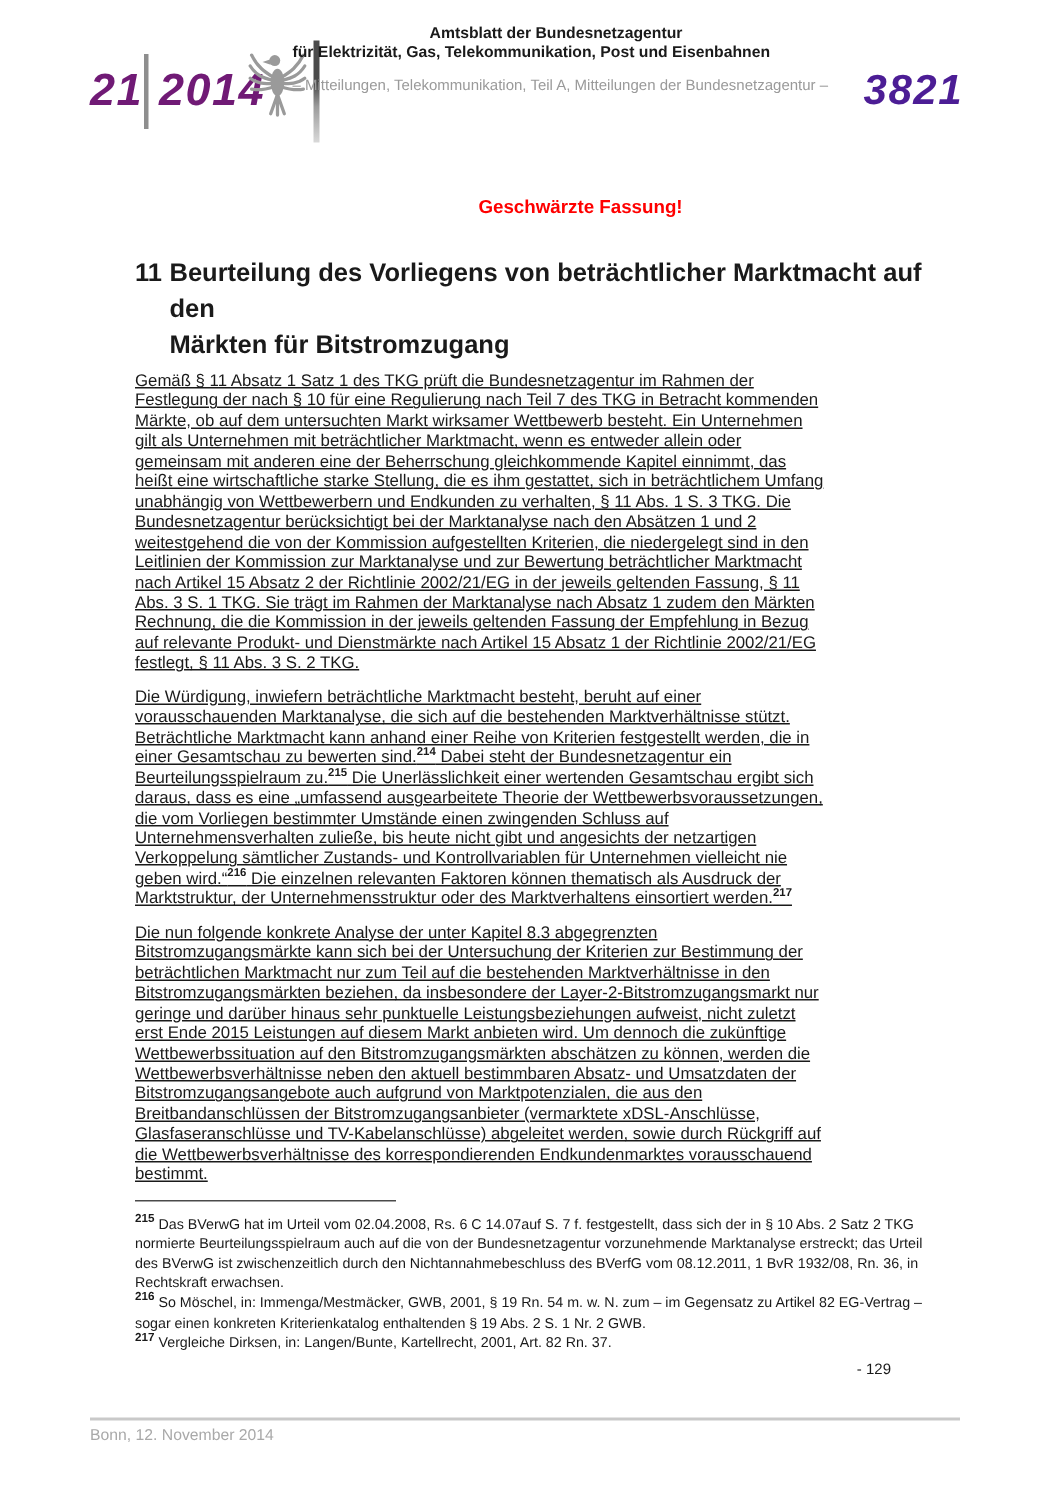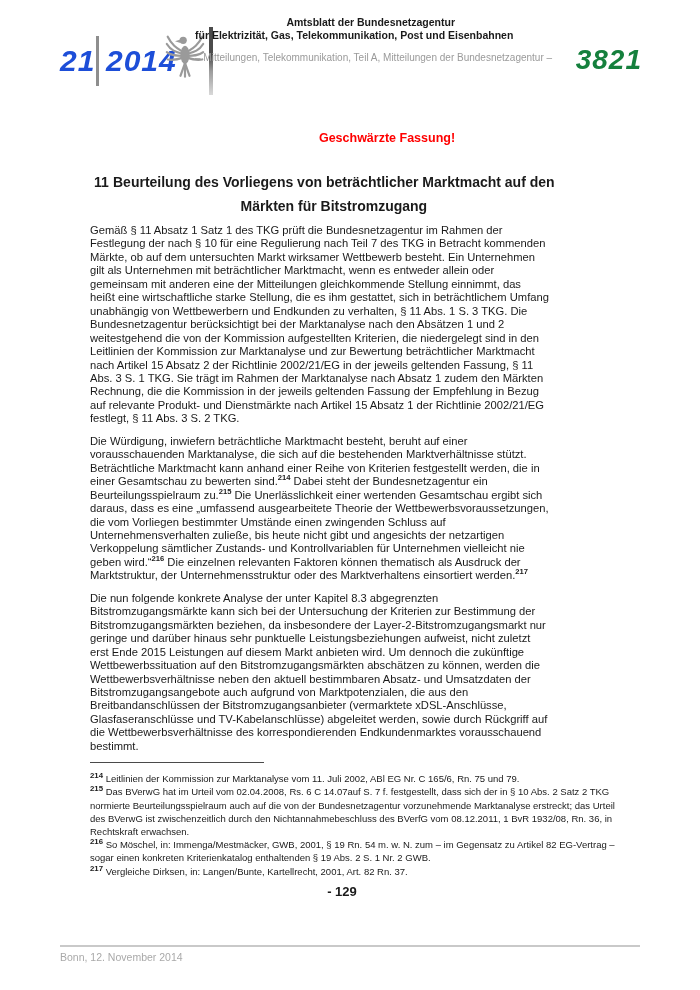--- a/index.html
+++ b/index.html
@@ -5,64 +5,64 @@
   html,body { margin:0; padding:0; background:#e8e8e8; }
   .page {
     position:relative; width:700px; height:990px; margin:0 auto;
     background:#ffffff; overflow:hidden;
     font-family:"Liberation Sans", sans-serif; color:#1a1a1a;
   }
 
   
   .issue-num, .issue-year {
     position:absolute; top:46px; font-size:30px; line-height:30px;
-    font-weight:bold; font-style:italic; color:#1d4ed8; letter-spacing:1px;
+    font-weight:bold; font-style:italic; color:#701a75; letter-spacing:1px;
   }
   .issue-num { left:60px; }
   .issue-year { left:106px; }
   .issue-divider {
     position:absolute; left:96px; top:36px; width:3px; height:50px; background:#8e8e8e;
   }
   .eagle { position:absolute; left:165px; top:27px; }
   .header-bar {
     position:absolute; left:209px; top:27px; width:4px; height:68px;
     background:linear-gradient(to bottom,#4b4b4b 0%,#4b4b4b 42%,#9c9c9c 65%,#d9d9d9 100%);
   }
   .masthead { position:absolute; left:195px; top:16px; width:260px; text-align:right; }
   .masthead .m-line { font-size:10.5px; line-height:13px; font-weight:bold; white-space:nowrap; color:#1a1a1a; }
   .masthead .m-sub { margin-top:9px; font-size:10px; line-height:13px; color:#9a9a9a; white-space:nowrap; }
   .page-code {
     position:absolute; right:58px; top:46px; font-size:28px; line-height:28px;
-    font-weight:bold; font-style:italic; color:#15803d; letter-spacing:1px;
+    font-weight:bold; font-style:italic; color:#4c1d95; letter-spacing:1px;
   }
 
   
   .notice {
     position:absolute; top:131px; left:0; width:100%; text-align:center;
     color:#FF0000; font-weight:bold; font-size:12.5px;padding-left:37px;
   }
 
   
   .content { position:absolute; left:90px; top:170px; width:534px; }
 
-  .section-heading { display:flex; font-size:14px; font-weight:bold; line-height:24px;text-align:center; }
+  .section-heading { display:flex; font-size:17px; font-weight:bold; line-height:24px; }
   .section-number { width:23px; flex:none; }
 
   .body-paragraphs { margin-top:6px; font-size:11.2px; line-height:13.45px; }
   .paragraph { margin-bottom:9px; }
-  .line { white-space:nowrap; }
+  .line { white-space:nowrap;text-decoration:underline; }
   .body-paragraphs sup { font-size:7.6px; font-weight:bold; line-height:0; vertical-align:super; }
 
   .footnote-separator { width:174px; border-top:1.4px solid #4a4a4a; margin:5px 0 9px 0; }
 
   .footnotes { font-size:9.5px; line-height:13.2px; width:537px; }
   .footnote { margin:0; }
   .fn-marker { font-size:7.8px; font-weight:bold; line-height:0; vertical-align:super; }
 
-  .page-number { text-align:center; padding-right:30px; margin-top:6px; font-size:13px;font-weight:bold; }
+  .page-number { text-align:right; padding-right:30px; margin-top:6px; font-size:10px; }
 
   
   .footer-rule { position:absolute; left:60px; right:60px; top:945px; border-top:2px solid #c9c9c9; }
   .footer-text { position:absolute; left:60px; top:951px; font-size:10.5px; color:#a9a9a9; }
 </style>
 </head>
 <body>
 
 <div class="page">
 
@@ -112,21 +112,21 @@
         <div>Märkten für Bitstromzugang</div>
       </div>
     </div>
 
     <div class="body-paragraphs" id="body-paragraphs">
         <div class="paragraph">
           <div class="line">Gemäß § 11 Absatz 1 Satz 1 des TKG prüft die Bundesnetzagentur im Rahmen der</div>
           <div class="line">Festlegung der nach § 10 für eine Regulierung nach Teil 7 des TKG in Betracht kommenden</div>
           <div class="line">Märkte, ob auf dem untersuchten Markt wirksamer Wettbewerb besteht. Ein Unternehmen</div>
           <div class="line">gilt als Unternehmen mit beträchtlicher Marktmacht, wenn es entweder allein oder</div>
-          <div class="line">gemeinsam mit anderen eine der Mitteilungen gleichkommende Stellung einnimmt, das</div>
+          <div class="line">gemeinsam mit anderen eine der Beherrschung gleichkommende Kapitel einnimmt, das</div>
           <div class="line">heißt eine wirtschaftliche starke Stellung, die es ihm gestattet, sich in beträchtlichem Umfang</div>
           <div class="line">unabhängig von Wettbewerbern und Endkunden zu verhalten, § 11 Abs. 1 S. 3 TKG. Die</div>
           <div class="line">Bundesnetzagentur berücksichtigt bei der Marktanalyse nach den Absätzen 1 und 2</div>
           <div class="line">weitestgehend die von der Kommission aufgestellten Kriterien, die niedergelegt sind in den</div>
           <div class="line">Leitlinien der Kommission zur Marktanalyse und zur Bewertung beträchtlicher Marktmacht</div>
           <div class="line">nach Artikel 15 Absatz 2 der Richtlinie 2002/21/EG in der jeweils geltenden Fassung, § 11</div>
           <div class="line">Abs. 3 S. 1 TKG. Sie trägt im Rahmen der Marktanalyse nach Absatz 1 zudem den Märkten</div>
           <div class="line">Rechnung, die die Kommission in der jeweils geltenden Fassung der Empfehlung in Bezug</div>
           <div class="line">auf relevante Produkt- und Dienstmärkte nach Artikel 15 Absatz 1 der Richtlinie 2002/21/EG</div>
           <div class="line">festlegt, § 11 Abs. 3 S. 2 TKG.</div>
@@ -140,37 +140,37 @@
           <div class="line">daraus, dass es eine „umfassend ausgearbeitete Theorie der Wettbewerbsvoraussetzungen,</div>
           <div class="line">die vom Vorliegen bestimmter Umstände einen zwingenden Schluss auf</div>
           <div class="line">Unternehmensverhalten zuließe, bis heute nicht gibt und angesichts der netzartigen</div>
           <div class="line">Verkoppelung sämtlicher Zustands- und Kontrollvariablen für Unternehmen vielleicht nie</div>
           <div class="line">geben wird.“<sup>216</sup> Die einzelnen relevanten Faktoren können thematisch als Ausdruck der</div>
           <div class="line">Marktstruktur, der Unternehmensstruktur oder des Marktverhaltens einsortiert werden.<sup>217</sup></div>
         </div>
         <div class="paragraph">
           <div class="line">Die nun folgende konkrete Analyse der unter Kapitel 8.3 abgegrenzten</div>
           <div class="line">Bitstromzugangsmärkte kann sich bei der Untersuchung der Kriterien zur Bestimmung der</div>
+          <div class="line">beträchtlichen Marktmacht nur zum Teil auf die bestehenden Marktverhältnisse in den</div>
           <div class="line">Bitstromzugangsmärkten beziehen, da insbesondere der Layer-2-Bitstromzugangsmarkt nur</div>
           <div class="line">geringe und darüber hinaus sehr punktuelle Leistungsbeziehungen aufweist, nicht zuletzt</div>
           <div class="line">erst Ende 2015 Leistungen auf diesem Markt anbieten wird. Um dennoch die zukünftige</div>
           <div class="line">Wettbewerbssituation auf den Bitstromzugangsmärkten abschätzen zu können, werden die</div>
           <div class="line">Wettbewerbsverhältnisse neben den aktuell bestimmbaren Absatz- und Umsatzdaten der</div>
           <div class="line">Bitstromzugangsangebote auch aufgrund von Marktpotenzialen, die aus den</div>
           <div class="line">Breitbandanschlüssen der Bitstromzugangsanbieter (vermarktete xDSL-Anschlüsse,</div>
           <div class="line">Glasfaseranschlüsse und TV-Kabelanschlüsse) abgeleitet werden, sowie durch Rückgriff auf</div>
           <div class="line">die Wettbewerbsverhältnisse des korrespondierenden Endkundenmarktes vorausschauend</div>
           <div class="line">bestimmt.</div>
         </div>
       </div>
 
     <div class="footnote-separator"></div>
 
     <div class="footnotes" id="footnotes">
-        <div class="footnote"><sup class="fn-marker">214</sup><span> Leitlinien der Kommission zur Marktanalyse vom 11. Juli 2002, ABl EG Nr. C 165/6, Rn. 75 und 79.</span></div>
         <div class="footnote"><sup class="fn-marker">215</sup><span> Das BVerwG hat im Urteil vom 02.04.2008, Rs. 6 C 14.07auf S. 7 f. festgestellt, dass sich der in § 10 Abs. 2 Satz 2 TKG normierte Beurteilungsspielraum auch auf die von der Bundesnetzagentur vorzunehmende Marktanalyse erstreckt; das Urteil des BVerwG ist zwischenzeitlich durch den Nichtannahmebeschluss des BVerfG vom 08.12.2011, 1 BvR 1932/08, Rn. 36, in Rechtskraft erwachsen.</span></div>
         <div class="footnote"><sup class="fn-marker">216</sup><span> So Möschel, in: Immenga/Mestmäcker, GWB, 2001, § 19 Rn. 54 m. w. N. zum – im Gegensatz zu Artikel 82 EG-Vertrag – sogar einen konkreten Kriterienkatalog enthaltenden § 19 Abs. 2 S. 1 Nr. 2 GWB.</span></div>
         <div class="footnote"><sup class="fn-marker">217</sup><span> Vergleiche Dirksen, in: Langen/Bunte, Kartellrecht, 2001, Art. 82 Rn. 37.</span></div>
       </div>
 
     <div class="page-number">- 129</div>
   </div>
 
   <div class="footer-rule"></div>
   <div class="footer-text">Bonn, 12. November 2014</div>

